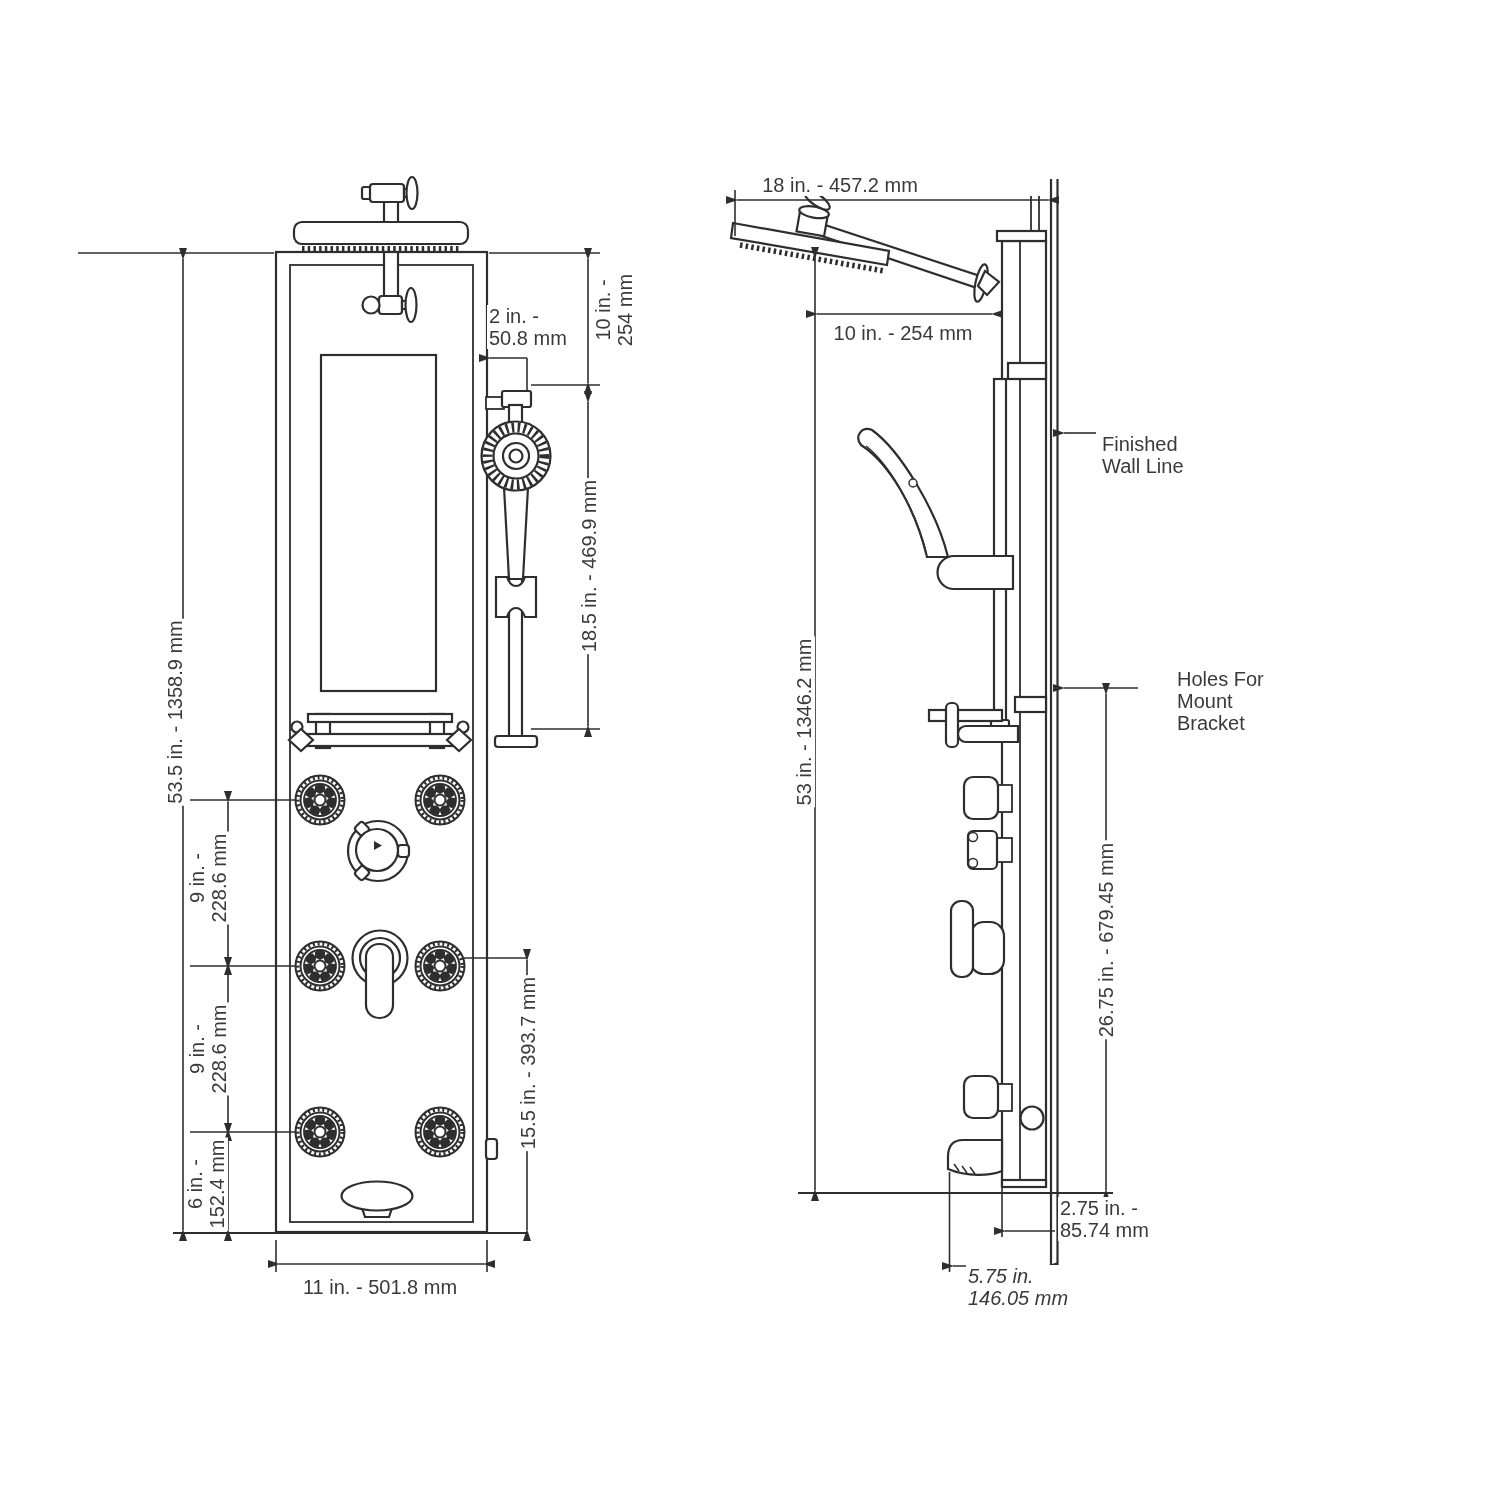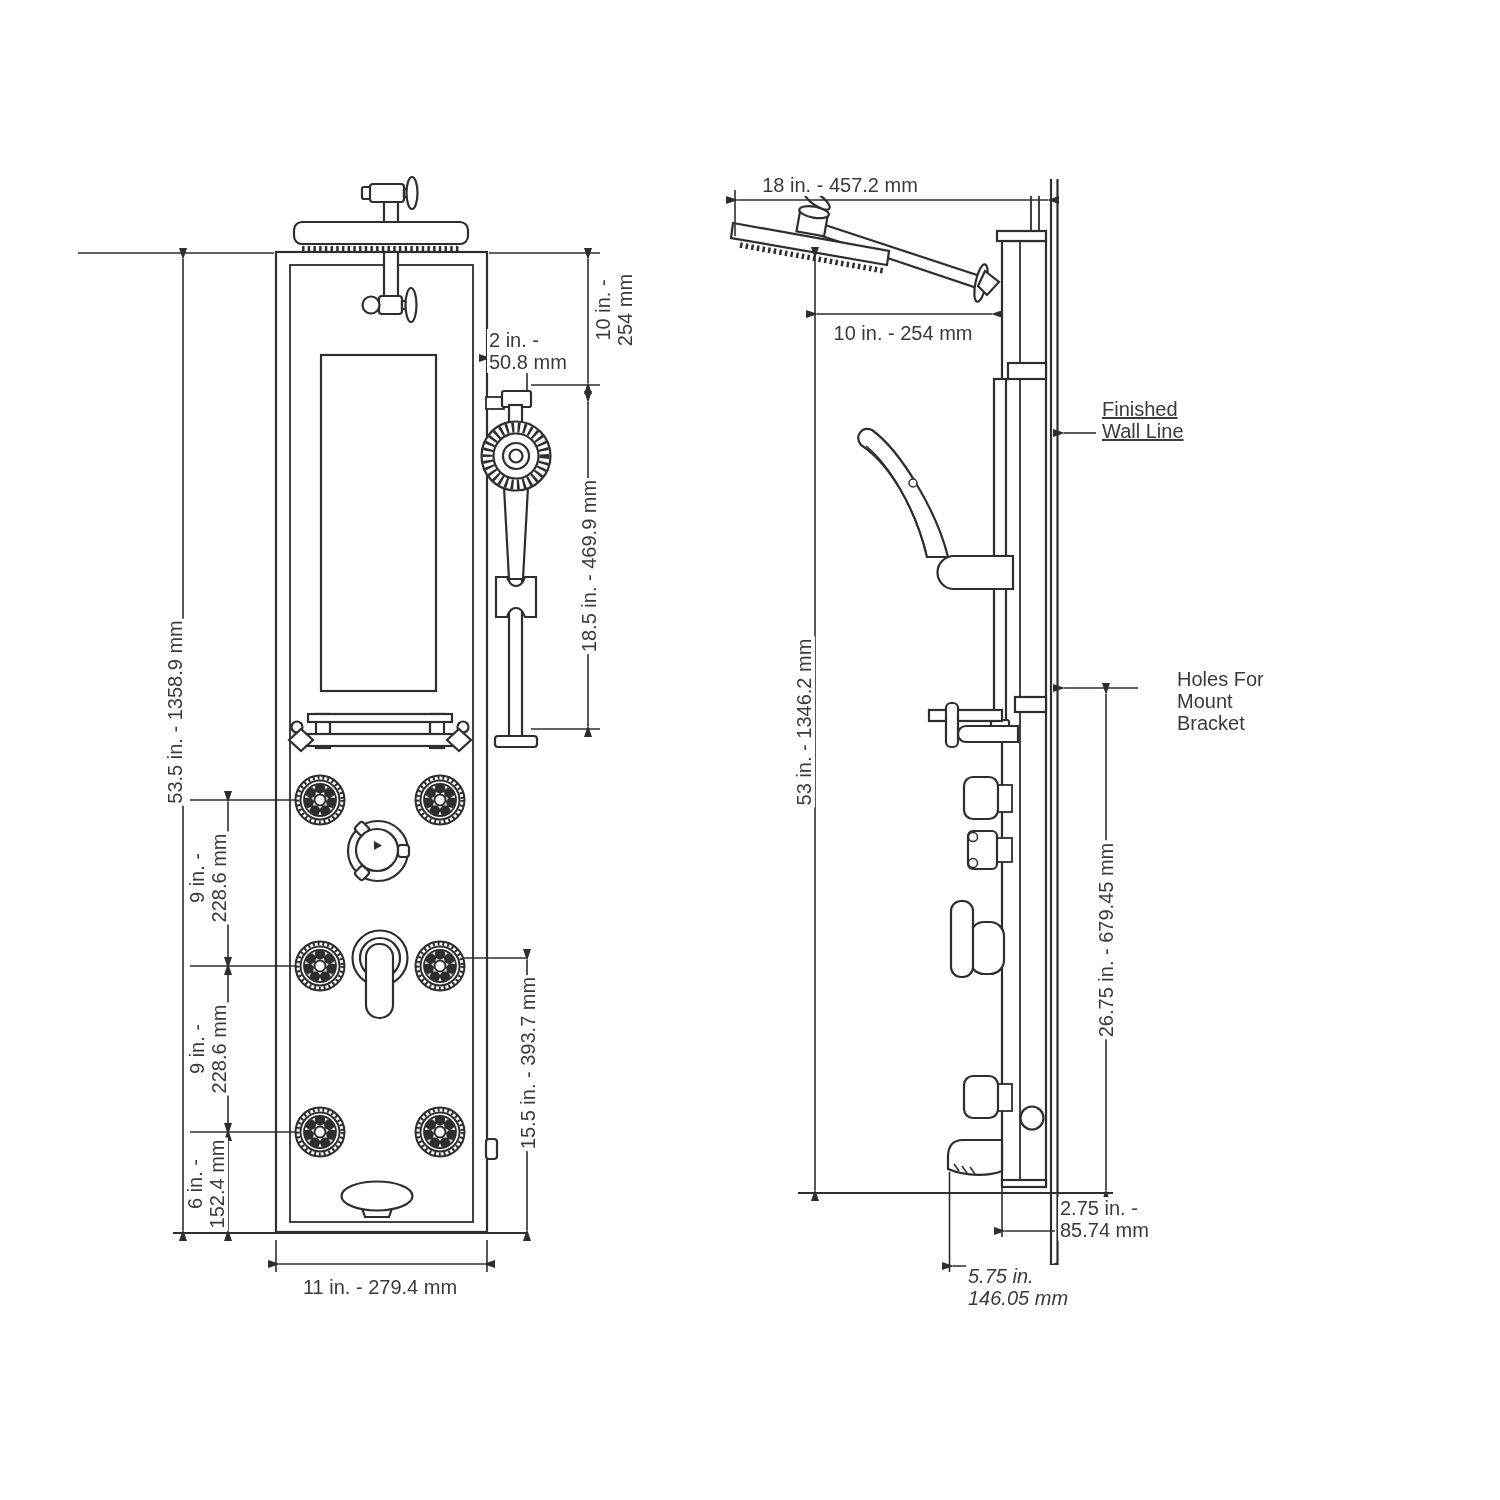--- a/index.html
+++ b/index.html
@@ -249,35 +249,35 @@
   </g>
 </svg>
 
   <div class="lbl rot" style="left:175px;top:712px;">53.5 in. - 1358.9 mm</div>
   <div class="lbl rot" style="left:208px;top:878px;">9 in. -
 228.6 mm</div>
   <div class="lbl rot" style="left:208px;top:1049px;">9 in. -
 228.6 mm</div>
   <div class="lbl rot" style="left:206px;top:1184px;">6 in. -
 152.4 mm</div>
-  <div class="lbl tl" style="left:487px;top:305px;margin-top:24px;">2 in. -
+  <div class="lbl tl" style="left:487px;top:305px;">2 in. -
 50.8 mm</div>
   <div class="lbl rot" style="left:614px;top:310px;">10 in. -
 254 mm</div>
   <div class="lbl rot" style="left:589px;top:566px;">18.5 in. - 469.9 mm</div>
   <div class="lbl rot" style="left:528px;top:1063px;">15.5 in. - 393.7 mm</div>
-  <div class="lbl ctr" style="left:380px;top:1287px;">11 in. - 279.4 mm</div>
+  <div class="lbl ctr" style="left:380px;top:1287px;">11 in. - 501.8 mm</div>
 
   <div class="lbl ctr" style="left:840px;top:185px;">18 in. - 457.2 mm</div>
   <div class="lbl ctr" style="left:903px;top:333px;">10 in. - 254 mm</div>
   <div class="lbl rot" style="left:804px;top:722px;">53 in. - 1346.2 mm</div>
   <div class="lbl rot" style="left:1106px;top:940px;">26.75 in. - 679.45 mm</div>
   <div class="lbl tl" style="left:1058px;top:1197px;">2.75 in. -
 85.74 mm</div>
   <div class="lbl tl" style="left:966px;top:1265px;font-style:italic;">5.75 in.
 146.05 mm</div>
-  <div class="lbl tl" style="left:1100px;top:398px;text-decoration:underline;">Finished
+  <div class="lbl tl" style="left:1100px;top:433px;">Finished
 Wall Line</div>
   <div class="lbl tl" style="left:1175px;top:668px;">Holes For
 Mount
 Bracket</div>
 
 </div>
 
 </body></html>

